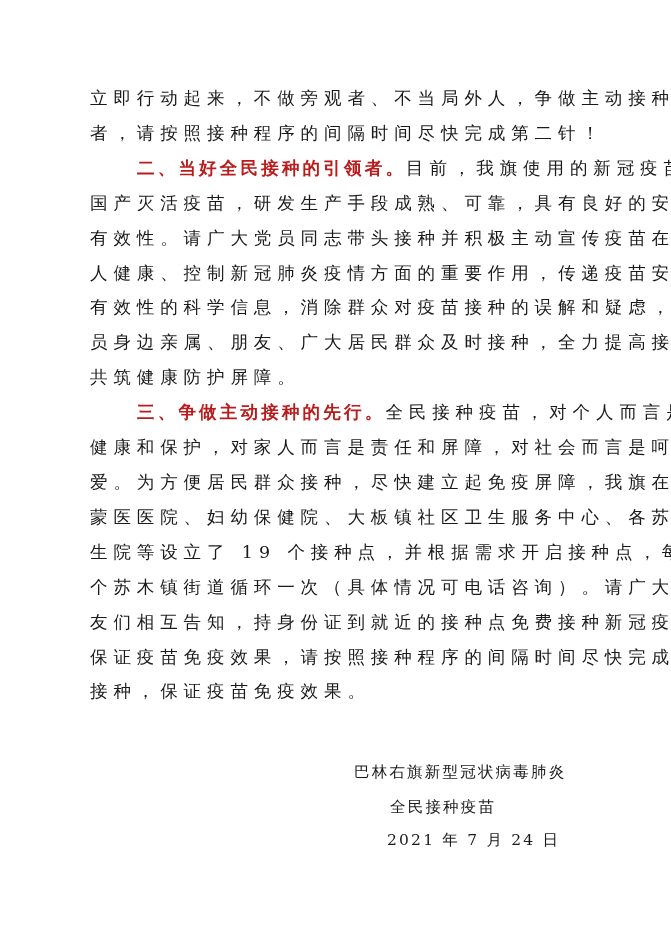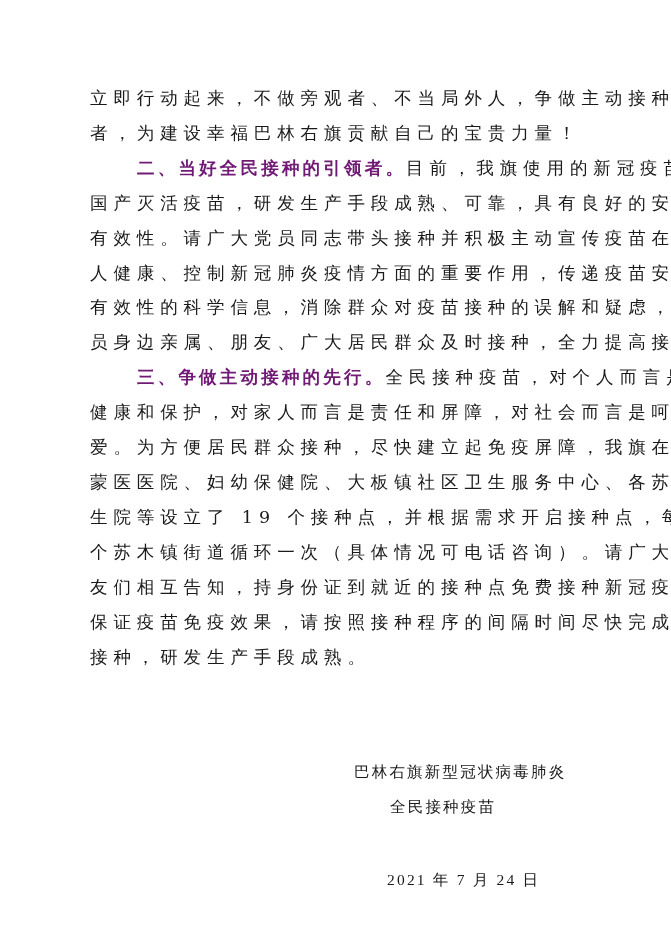--- a/index.html
+++ b/index.html
@@ -29,67 +29,67 @@
     }
     .para {
       margin: 0;
       text-align: justify;
       text-align-last: left;
     }
     .heading {
       font-family: "DejaVu Sans", "Liberation Sans", sans-serif;
       font-weight: bold;
       letter-spacing: 3.2px;
-      color: #701a75;
+      color: #b91c1c;
     }
     .line { display: block; white-space: nowrap; }
     .signature {
       position: absolute;
       left: 0; top: 0;
       font-size: 15.5px;
       letter-spacing: 2.2px;
       color: #1a1a1a;
     }
     .sig-line {
       position: absolute;
       white-space: nowrap;
-      font-family: Liberation Serif, serif;
     }
   </style>
 </head>
 <body>
 
 <div class="page">
   <div class="body-text">
 
     <p class="para">
       <span class="line">立即行动起来，不做旁观者、不当局外人，争做主动接种的先行</span>
-      <span class="line">者，为建设幸福巴林右旗贡献自己的宝贵力量！</span>
+      <span class="line">者，请按照接种程序的间隔时间尽快完成第二针！</span>
     </p>
 
     <p class="para">
       <span class="line" style="padding-left:47px"><span class="heading">二、当好全民接种的引领者。</span><span>目前，我旗使用的新冠疫苗为</span></span>
       <span class="line">国产灭活疫苗，研发生产手段成熟、可靠，具有良好的安全性和</span>
       <span class="line">有效性。请广大党员同志带头接种并积极主动宣传疫苗在保护个</span>
       <span class="line">人健康、控制新冠肺炎疫情方面的重要作用，传递疫苗安全性、</span>
       <span class="line">有效性的科学信息，消除群众对疫苗接种的误解和疑虑，广泛动</span>
       <span class="line">员身边亲属、朋友、广大居民群众及时接种，全力提高接种率，</span>
+      <span class="line">共筑健康防护屏障。</span>
     </p>
 
     <p class="para">
       <span class="line" style="padding-left:47px"><span class="heading">三、争做主动接种的先行。</span><span>全民接种疫苗，对个人而言是</span></span>
       <span class="line">健康和保护，对家人而言是责任和屏障，对社会而言是呵护与关</span>
       <span class="line">爱。为方便居民群众接种，尽快建立起免疫屏障，我旗在旗医院、</span>
       <span class="line">蒙医医院、妇幼保健院、大板镇社区卫生服务中心、各苏木镇卫</span>
       <span class="line">生院等设立了 19 个接种点，并根据需求开启接种点，每 3 天 11</span>
       <span class="line">个苏木镇街道循环一次（具体情况可电话咨询）。请广大居民朋</span>
       <span class="line">友们相互告知，持身份证到就近的接种点免费接种新冠疫苗。为</span>
       <span class="line">保证疫苗免疫效果，请按照接种程序的间隔时间尽快完成第二针</span>
-      <span class="line">接种，研发生产手段成熟。</span>
+      <span class="line">接种，保证疫苗免疫效果。</span>
     </p>
   </div>
 
   <div class="signature">
     <div class="sig-line" style="left:354px; top:762px;">巴林右旗新型冠状病毒肺炎</div>
     <div class="sig-line" style="left:390px; top:797px;">全民接种疫苗</div>
-    <div class="sig-line" style="left:387px; top:830px;margin-top:40px;">2021 年 7 月 24 日</div>
+    <div class="sig-line" style="left:387px; top:830px;">2021 年 7 月 24 日</div>
   </div>
 </div>
 
 </body></html>

